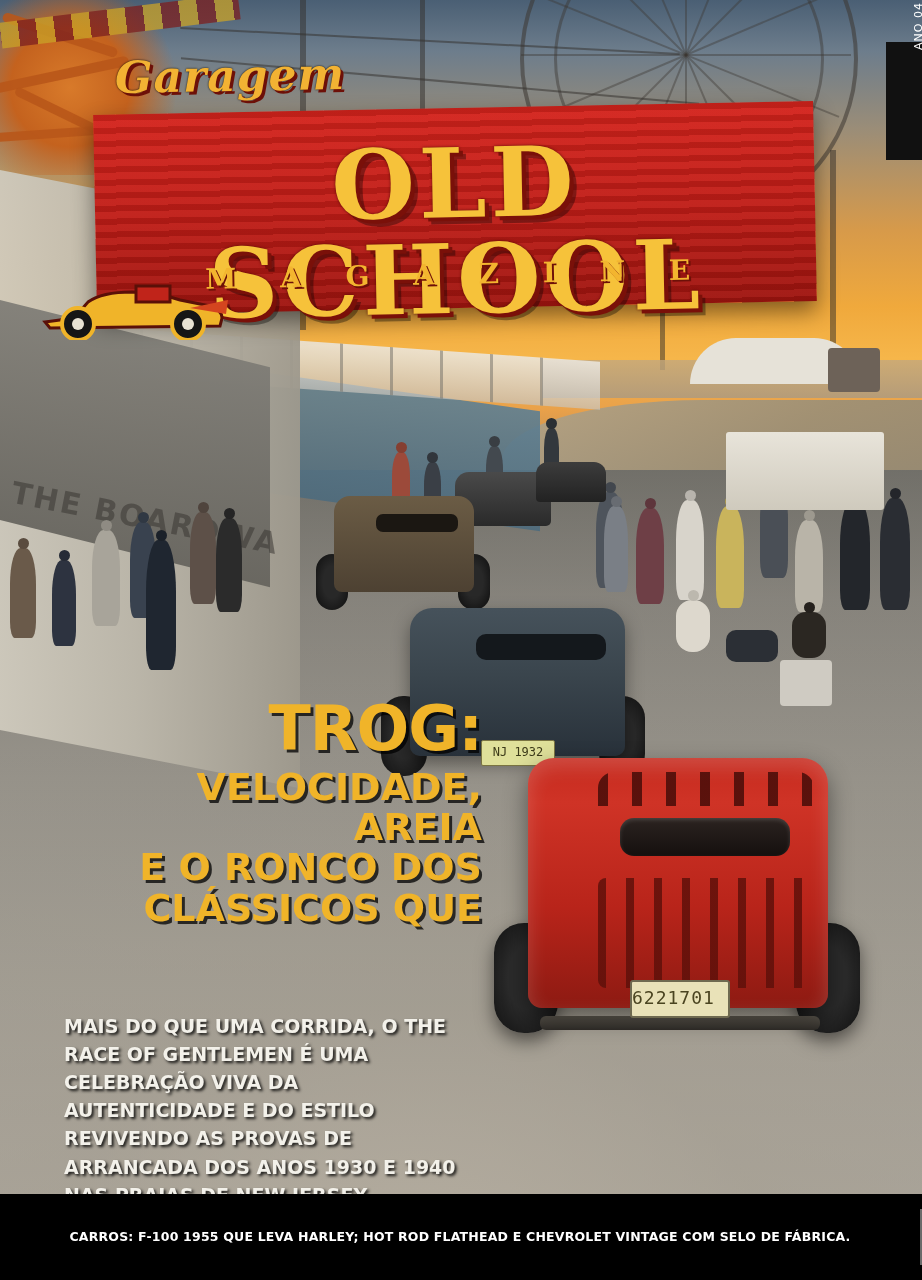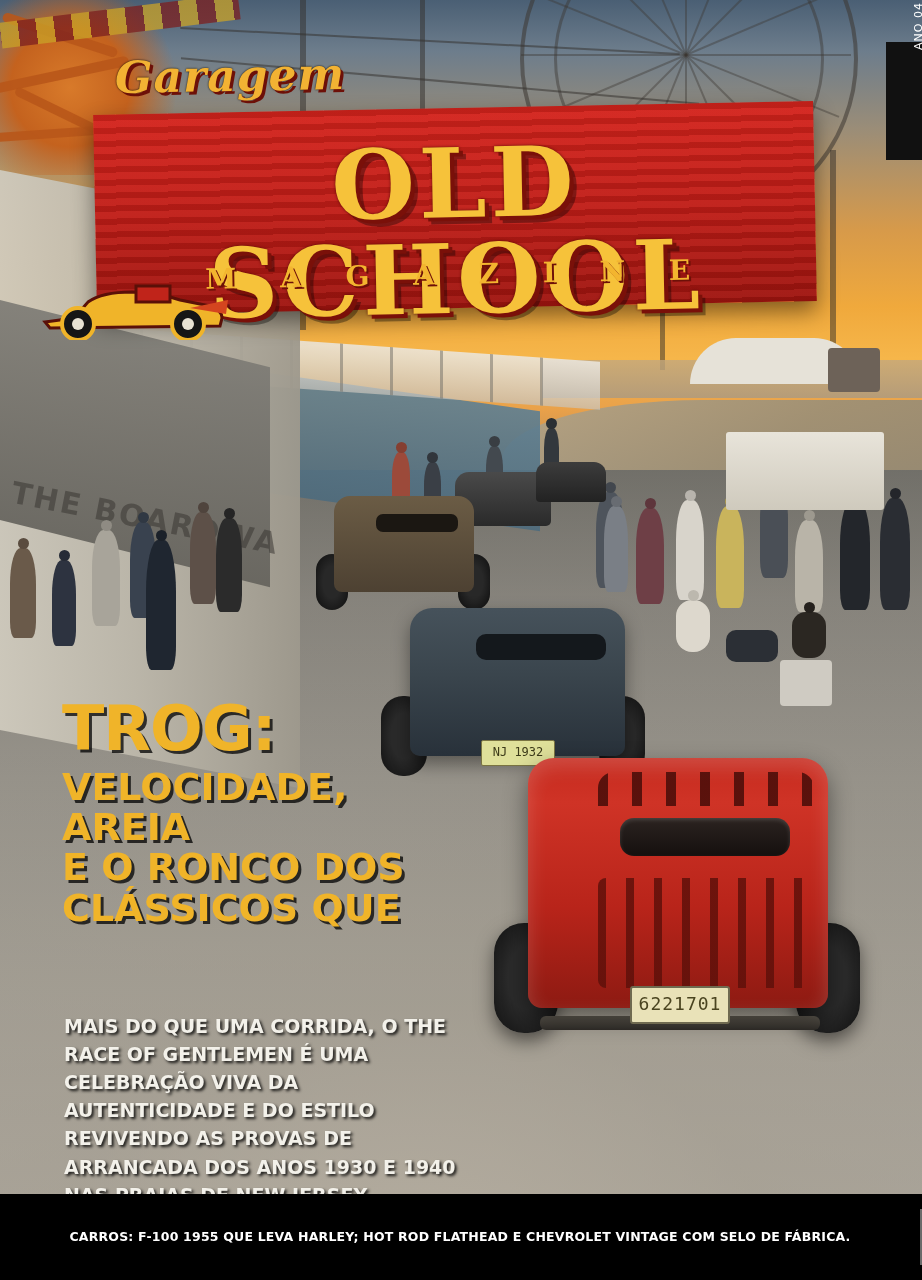--- a/index.html
+++ b/index.html
@@ -207,30 +207,29 @@
   }
   .car-red .louvers {
     position: absolute;
     left: 70px; top: 120px;
     width: 216px; height: 110px;
     background: repeating-linear-gradient(90deg, rgba(95,16,10,.85) 0 8px, rgba(0,0,0,0) 8px 28px);
     border-radius: 8px;
   }
   .plate-red {
     position: absolute;
-    left: 130px; top: 238px;
+    left: 130px; top: 232px;
     width: 96px; height: 34px;
     background: #e9e2b8;
     border: 2px solid #6f6a50;
     border-radius: 3px;
     color: #4a4420;
     font-family: "DejaVu Sans Mono", monospace;
     font-size: 18px;
     letter-spacing: 1px;
-    text-align: center;
     line-height: 32px;
   }
   .car-red .tire-l, .car-red .tire-r {
     position: absolute;
     top: 175px;
     width: 64px; height: 110px;
     background: radial-gradient(ellipse at 50% 50%, #2b2b2b 40%, #111 100%);
     border-radius: 30px;
     box-shadow: 0 8px 18px rgba(0,0,0,.5);
   }
@@ -428,20 +427,21 @@
     letter-spacing: 1px;
     font-family: "DejaVu Sans", sans-serif;
   }
 
   
   .headline {
     position: absolute;
     left: 62px; top: 700px;
     width: 420px;
     z-index: 8;
+    text-align: right;
   }
   .headline .kicker {
     font-family: "DejaVu Sans", sans-serif;
     font-weight: bold;
     font-size: 62px;
     line-height: .95;
     color: #f0b429;
     letter-spacing: -1px;
     text-shadow: 3px 3px 0 rgba(0,0,0,.75);
     margin-bottom: 8px;

